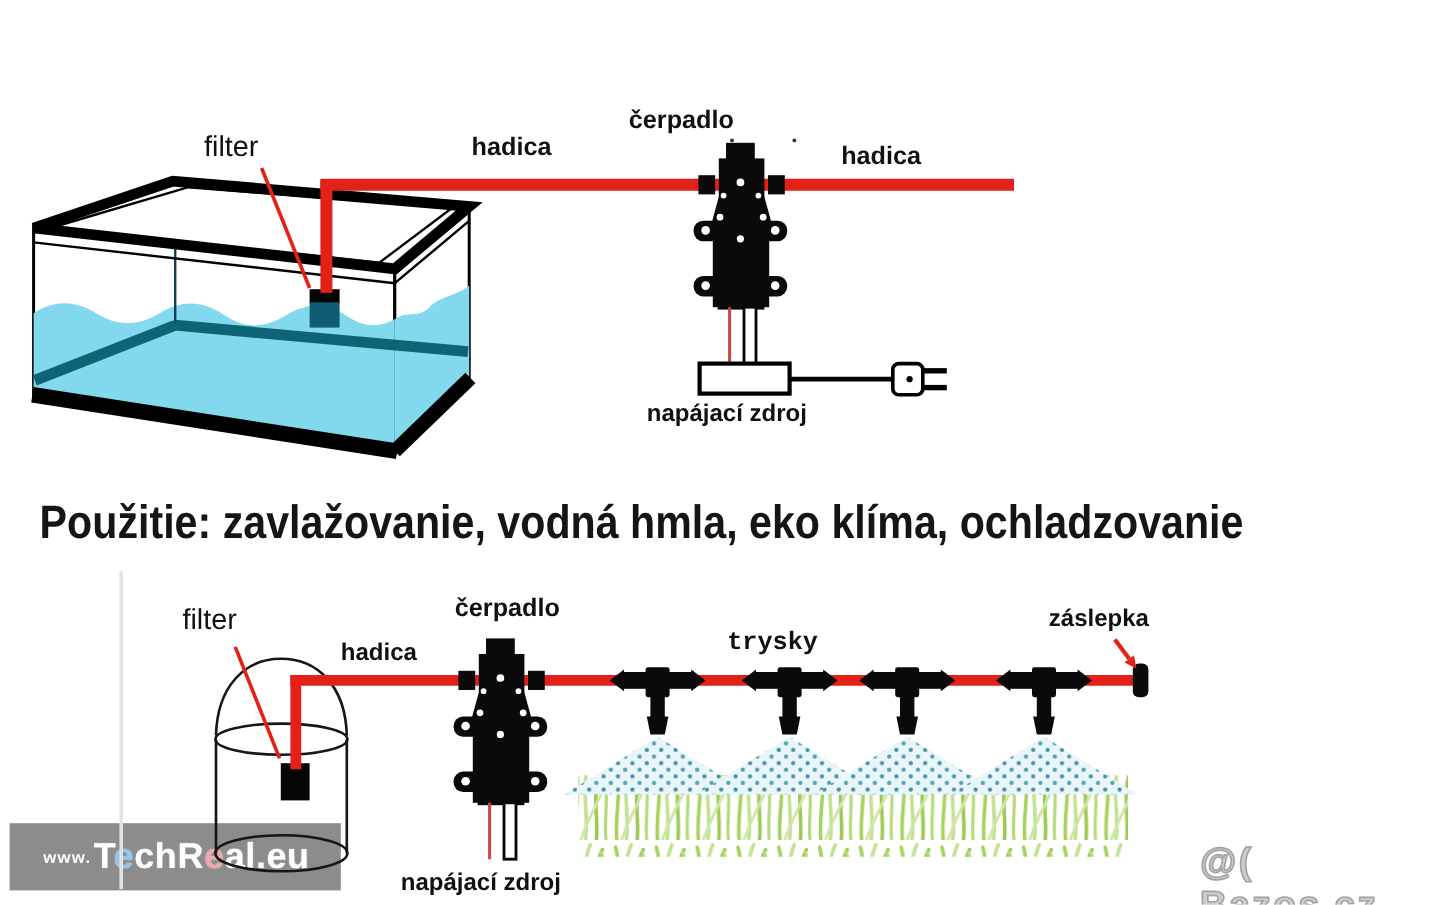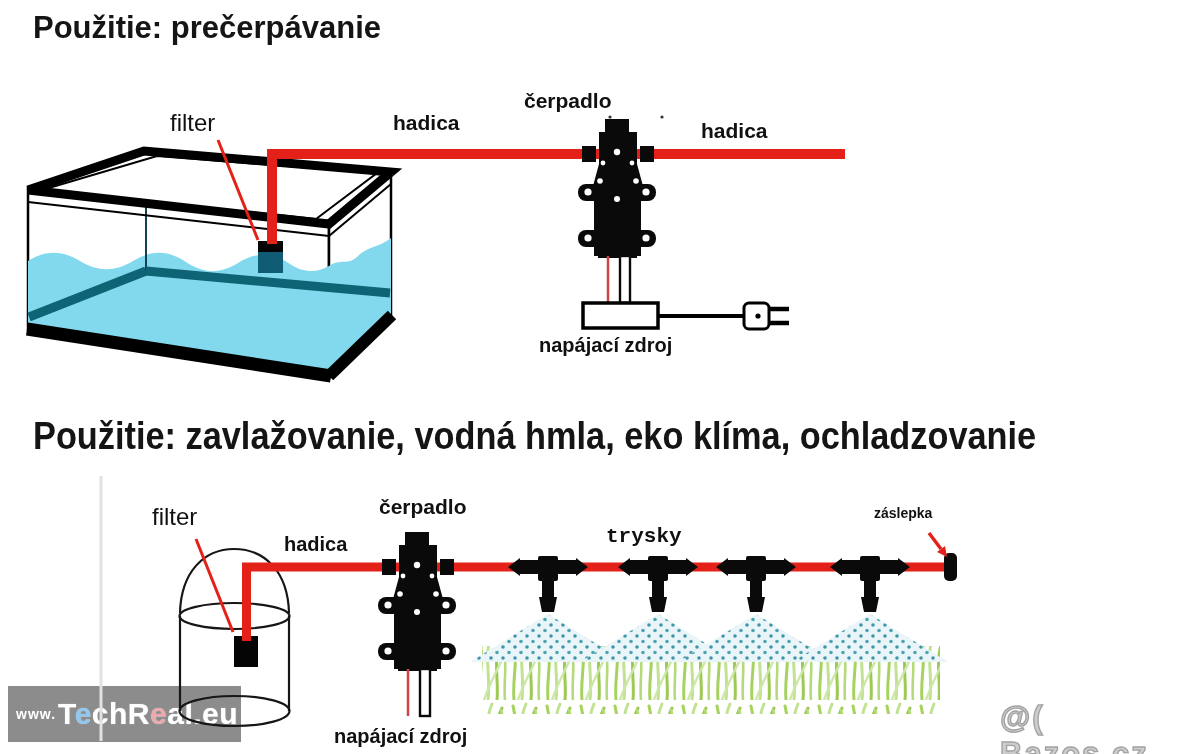--- a/index.html
+++ b/index.html
@@ -4,22 +4,22 @@
 <style>
   html,body{margin:0;padding:0;background:#fff;}
   .stage{position:relative;width:1200px;height:754px;background:#fff;overflow:hidden;
          font-family:"Liberation Sans","DejaVu Sans",sans-serif;}
   .art{position:absolute;left:0;top:0;z-index:1;}
   .lbl{position:absolute;z-index:2;color:#111;font-weight:700;line-height:1.05;white-space:nowrap;}
   .lbl.regular{font-weight:400;}
   .title{position:absolute;z-index:2;color:#151515;font-weight:700;white-space:nowrap;letter-spacing:0px;}
   .title-top{left:33px;top:10px;font-size:31px;}
   .title-bottom{left:33px;top:414px;font-size:39px;transform:scaleX(0.88);transform-origin:left center;}
-  .wm-left{position:absolute;left:8px;top:686px;width:233px;height:56px;z-index:0;
-           display:flex;align-items:center;padding-left:8px;box-sizing:border-box;}
+  .wm-left{position:absolute;left:8px;top:686px;width:276px;height:56px;z-index:0;
+           display:flex;align-items:center;padding-left:28px;box-sizing:border-box;}
   .wm-left .www{font-size:14px;font-weight:700;color:#fff;letter-spacing:1px;margin-right:2px;}
   .wm-left .big{font-size:30px;font-weight:700;color:#fff;letter-spacing:0.5px;
                 text-shadow:0 0 1px rgba(255,255,255,.7);}
   .wm-right{position:absolute;left:1000px;top:700px;z-index:0;font-size:31px;font-weight:700;
             letter-spacing:2px;color:rgba(255,255,255,0.25);
             -webkit-text-stroke:1.4px #a3a3a3;text-shadow:0 0 1px #bdbdbd;}
 </style>
 </head>
 <body>
 
@@ -154,28 +154,27 @@
         <use href="#nozzle-tee" transform="translate(870,567)"></use>
       </g>
       <g>
         <rect x="944" y="553" width="13" height="28" rx="5" fill="#0a0a0a"></rect>
         <line x1="929" y1="533" x2="941" y2="549" stroke="#e32119" stroke-width="3.5"></line>
         <polygon points="947,557 937,552 945,546" fill="#e32119"></polygon>
       </g>
     </g>
   </svg>
 
-  <div class="title title-top">Použitie: prečerpávanie</div>
   <div class="title title-bottom">Použitie: zavlažovanie, vodná hmla, eko klíma, ochladzovanie</div>
 
   <div class="lbl regular" style="left:170px;top:110px;font-size:24px;">filter</div>
   <div class="lbl" style="left:393px;top:112px;font-size:21px;">hadica</div>
   <div class="lbl" style="left:524px;top:90px;font-size:21px;">čerpadlo</div>
   <div class="lbl" style="left:701px;top:120px;font-size:21px;">hadica</div>
   <div class="lbl" style="left:539px;top:335px;font-size:20px;">napájací zdroj</div>
 
   <div class="lbl regular" style="left:152px;top:504px;font-size:24px;">filter</div>
   <div class="lbl" style="left:284px;top:534px;font-size:20px;">hadica</div>
   <div class="lbl" style="left:379px;top:496px;font-size:21px;">čerpadlo</div>
   <div class="lbl" style="left:606px;top:526px;font-size:21px;font-family:Liberation Mono, monospace;">trysky</div>
-  <div class="lbl" style="left:874px;top:506px;font-size:14px;">záslepka</div>
+  <div class="lbl" style="left:874px;top:506px;font-size:20px;">záslepka</div>
   <div class="lbl" style="left:334px;top:726px;font-size:20px;">napájací zdroj</div>
 </div>
 
 </body></html>

